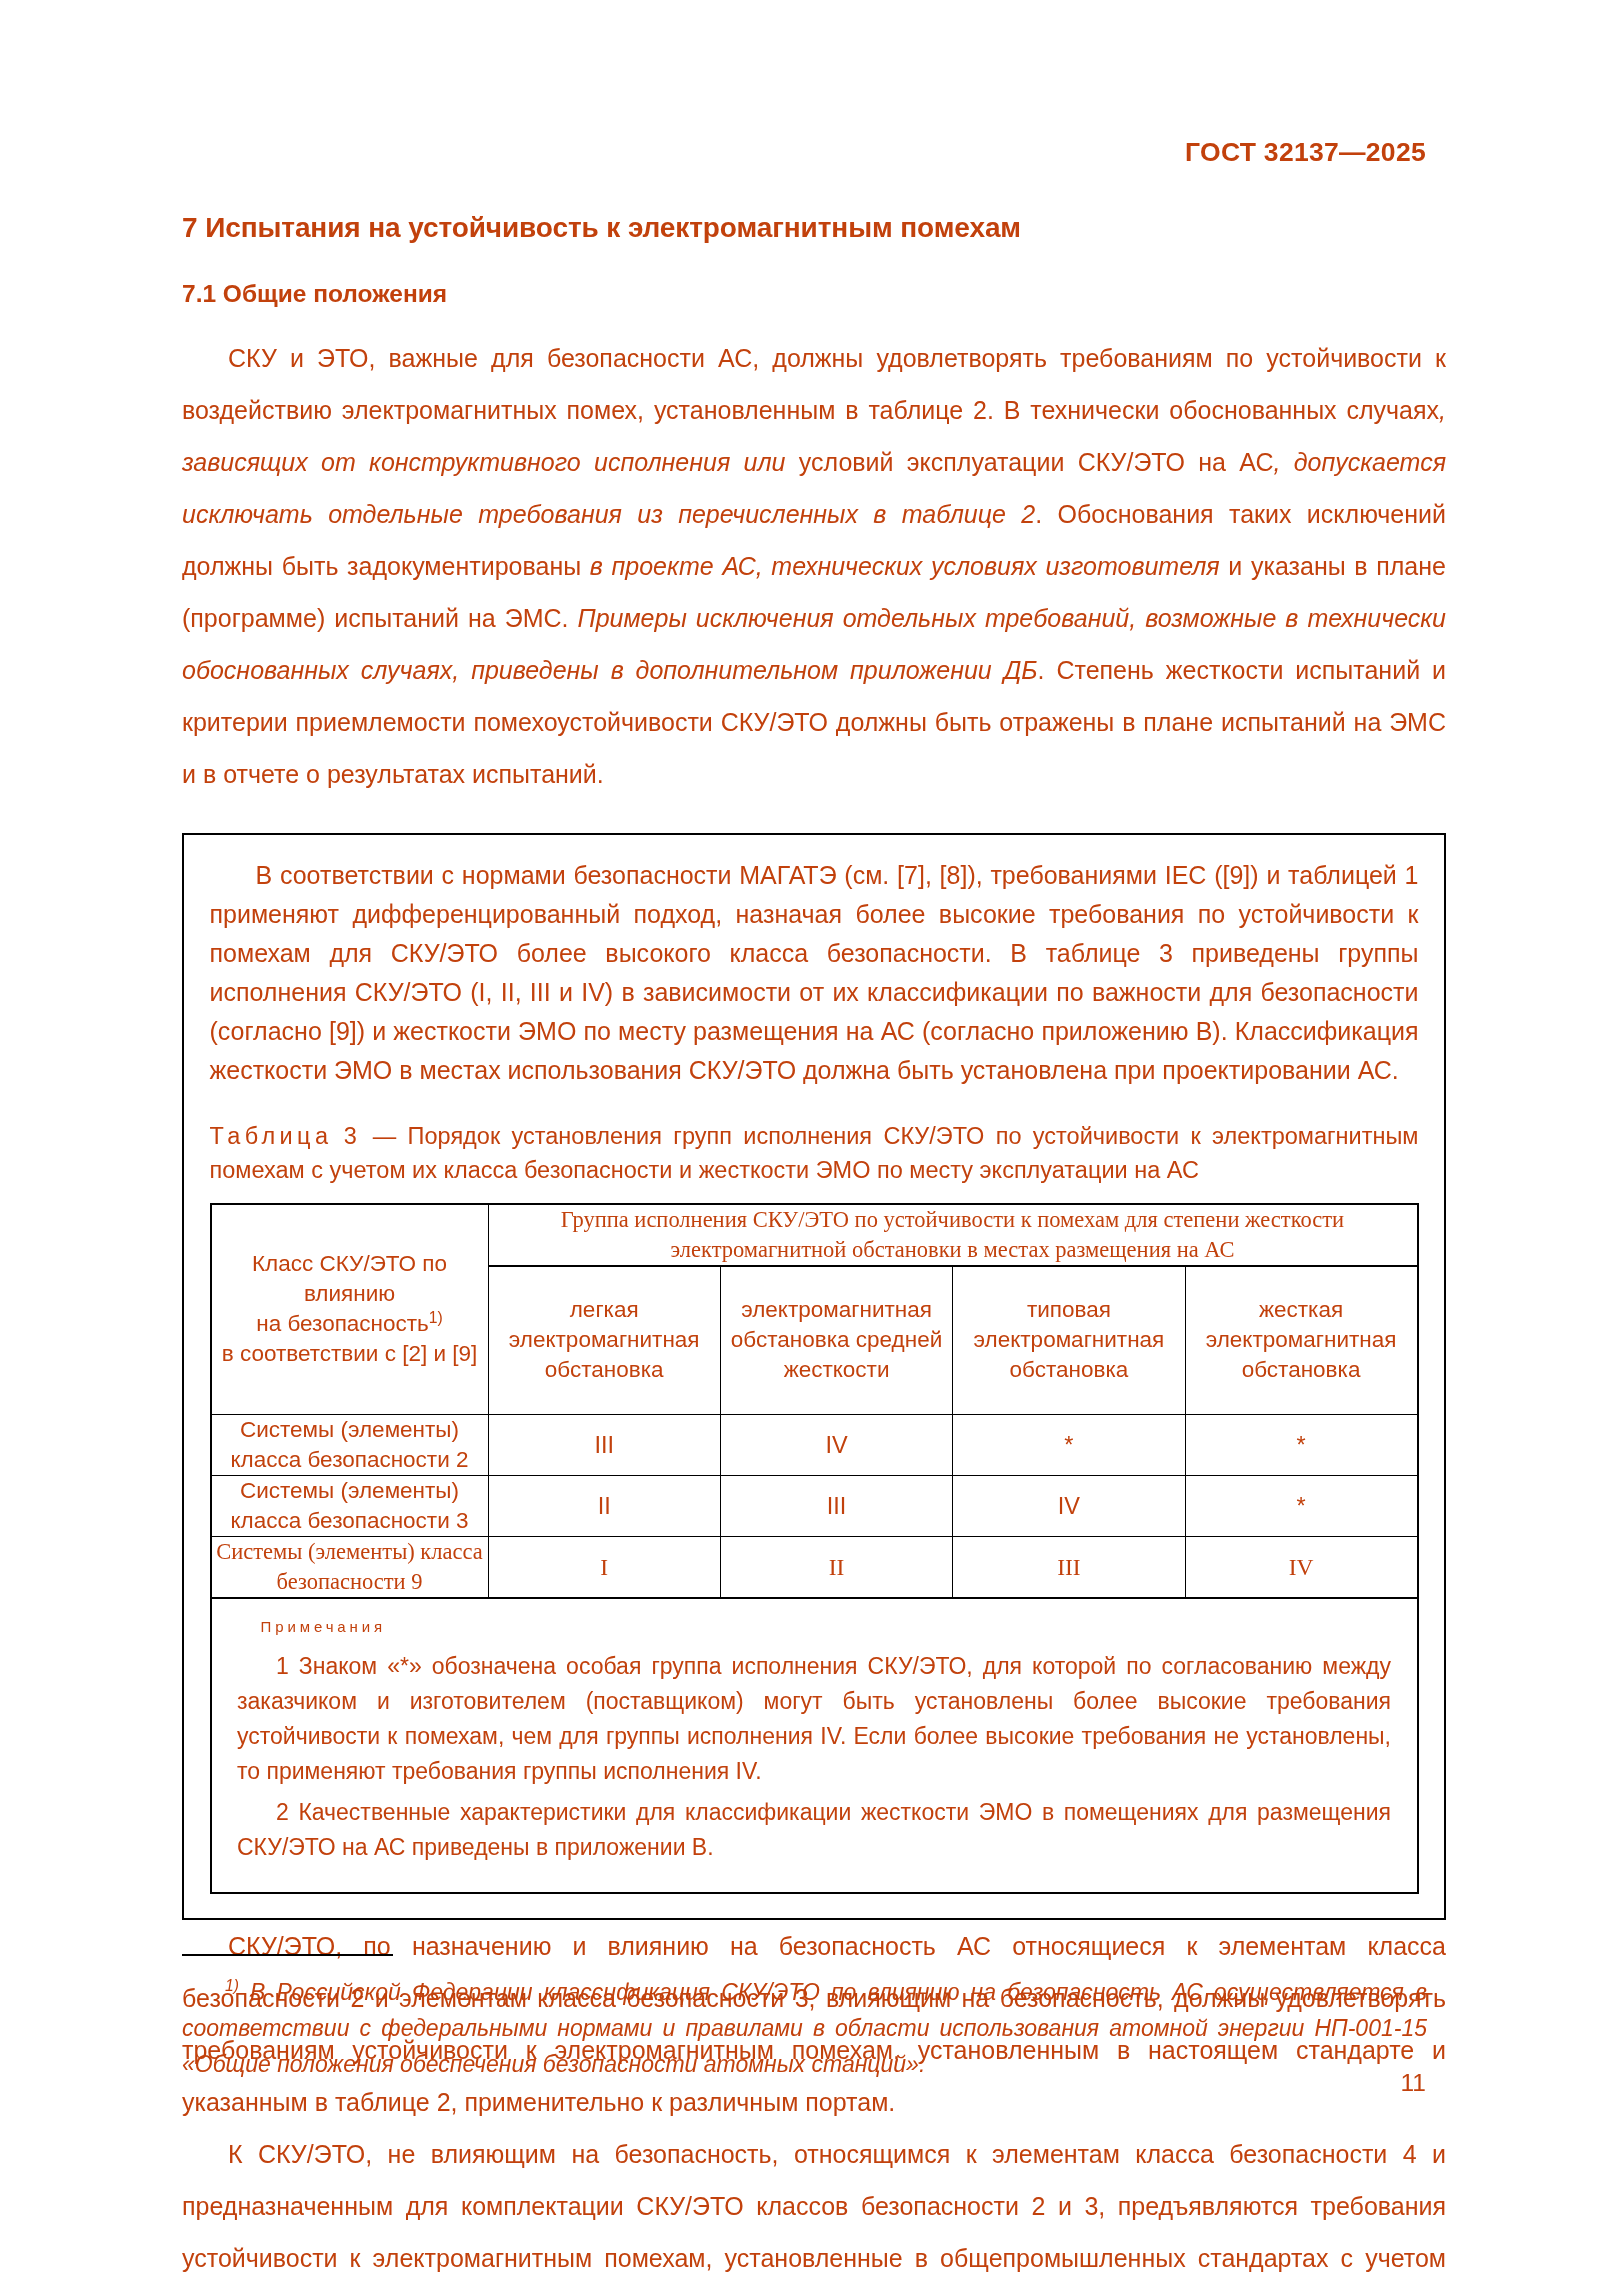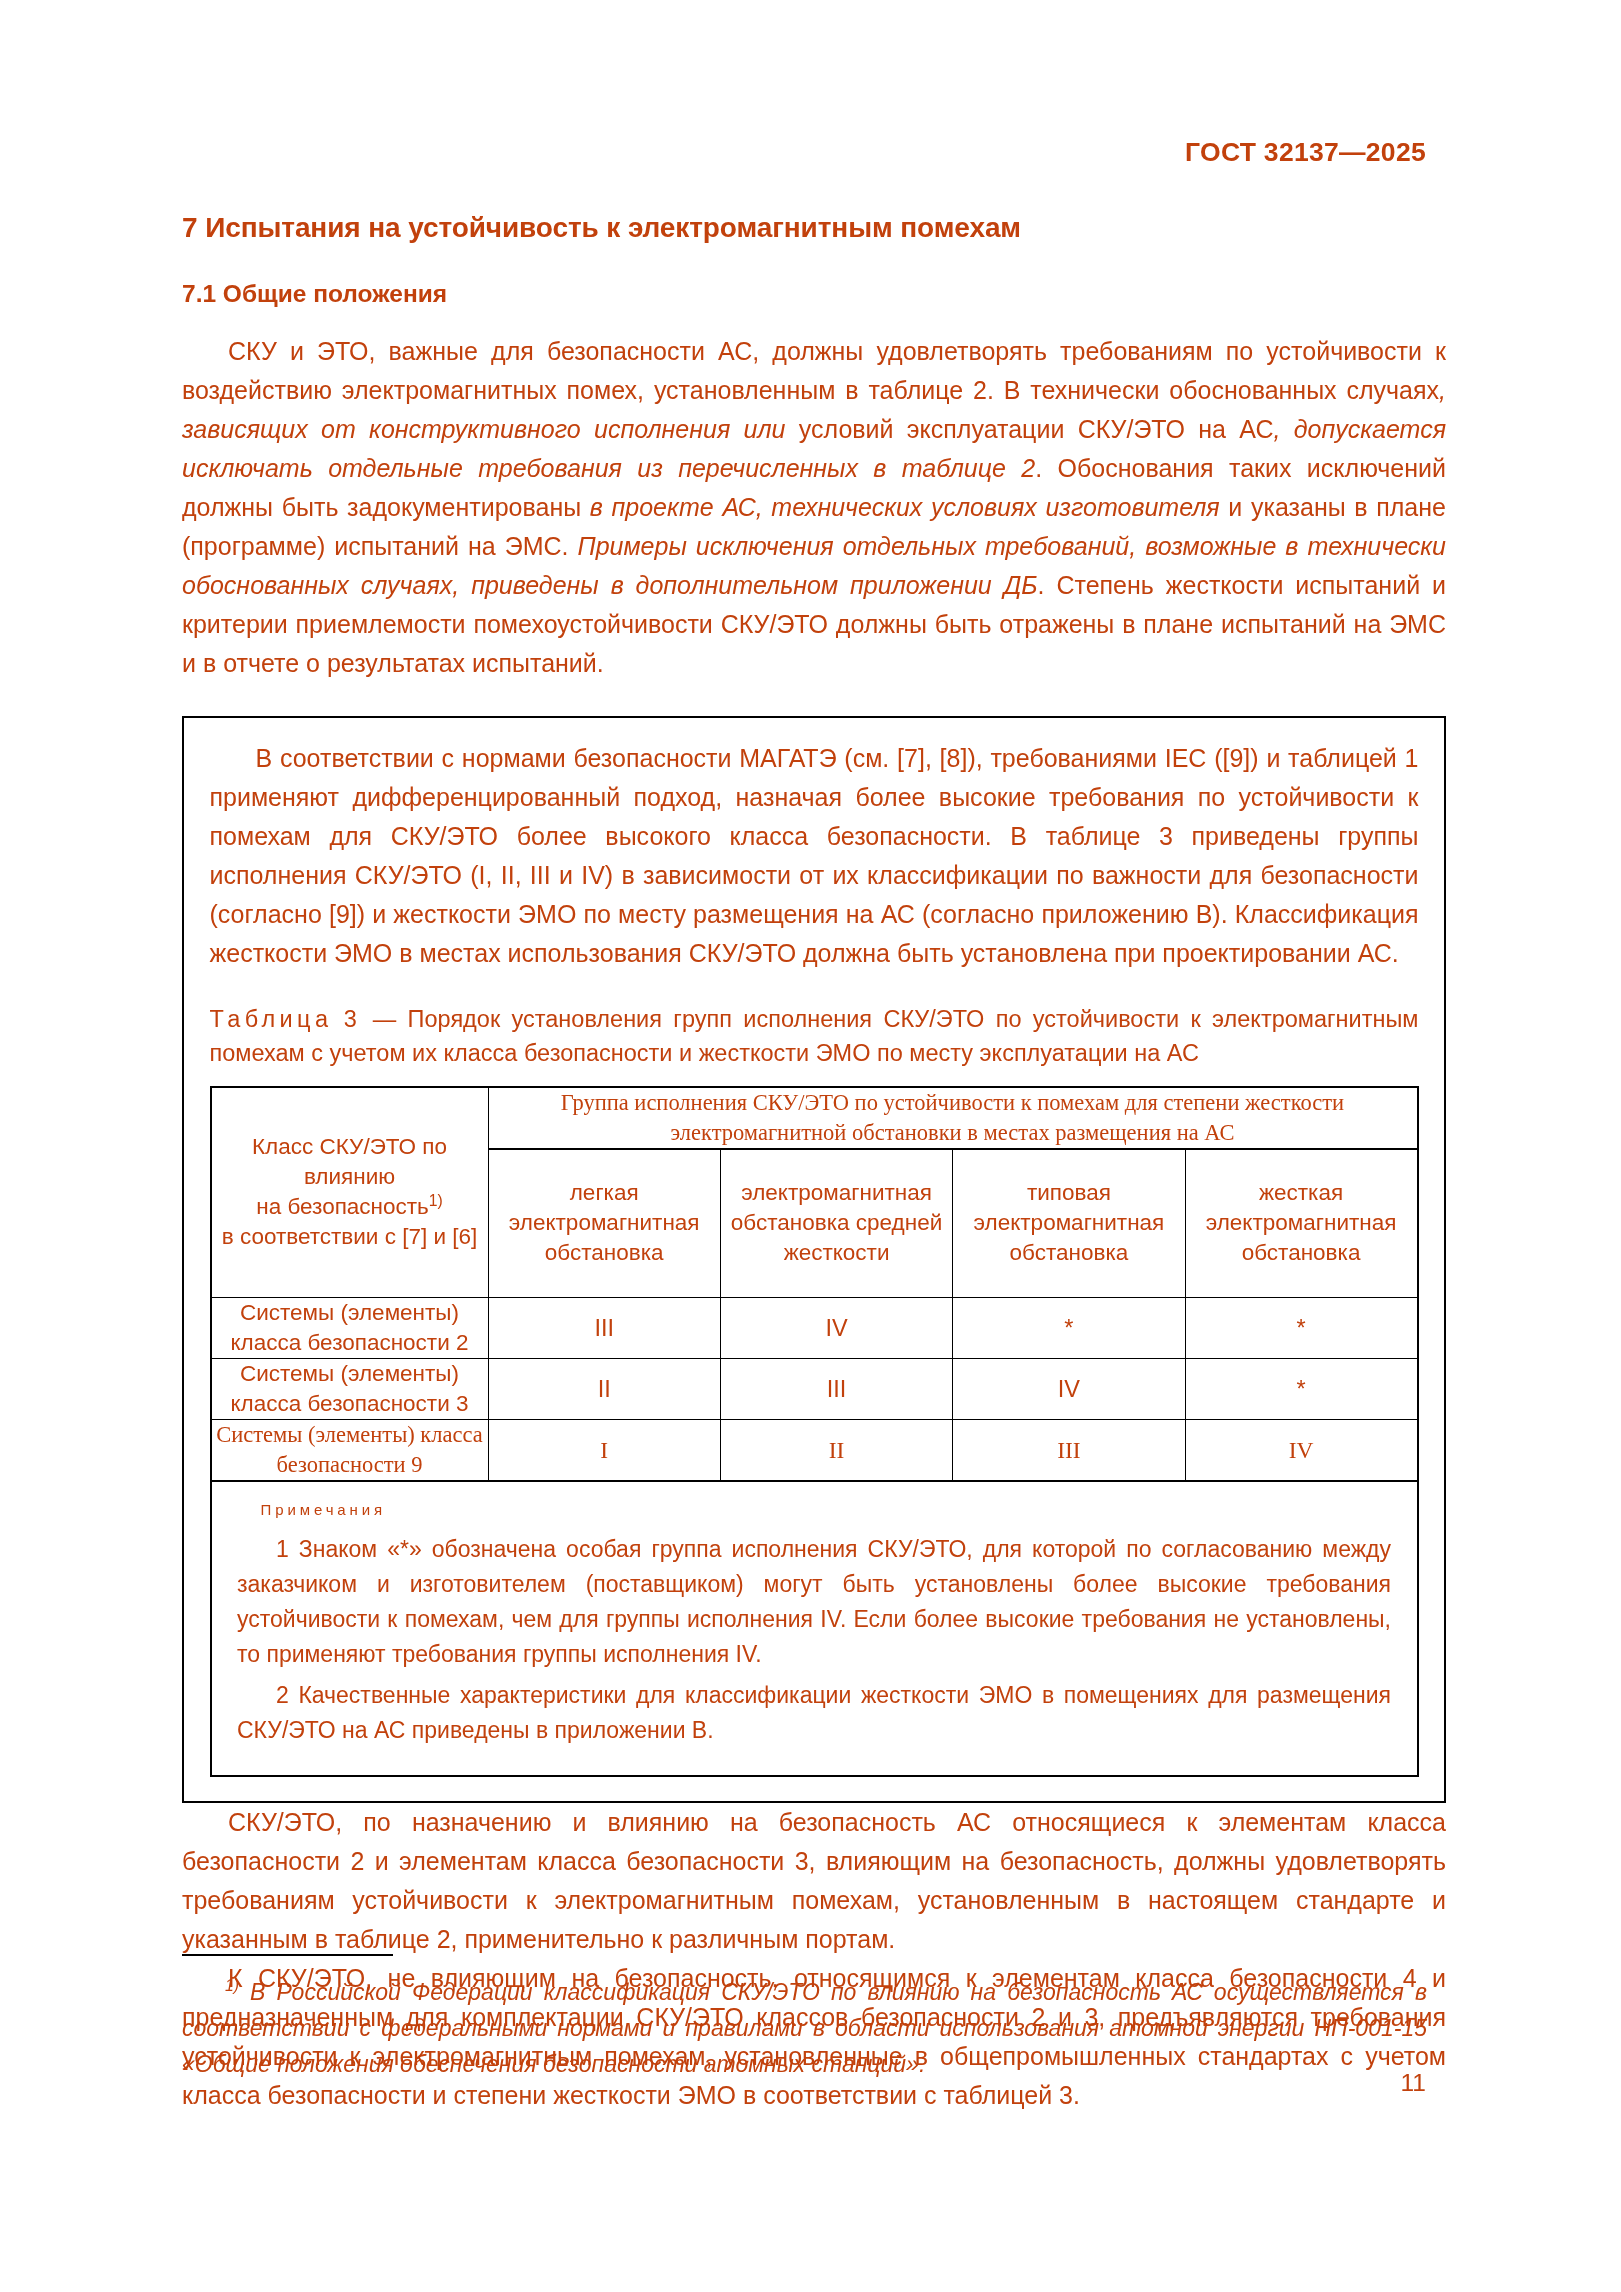--- a/index.html
+++ b/index.html
@@ -45,21 +45,21 @@
     letter-spacing: -0.1px;
   }
   h2.subsec-title {
     font-size: 24.5px;
     font-weight: bold;
     margin: 0 0 23.5px 0;
   }
 
   p.body {
     font-size: 25px;
-    line-height: 39px;
+    line-height: 52px;
     margin: 0;
     text-align: justify;
     text-justify: inter-word;
     hyphens: manual;
   }
   p.body.indent { text-indent: 46px; }
   p.body + p.body { margin-top: 0; }
   .it { font-style: italic; }
 
   
@@ -204,21 +204,21 @@
         <span>—</span>
         <span>Порядок установления групп исполнения СКУ/ЭТО по устойчивости к электромагнитным помехам с учетом их класса безопасности и жесткости ЭМО по месту эксплуатации на АС</span>
       </div>
 
       <table class="gost">
         <thead>
           <tr>
             <th class="col-class outer-top outer-left" rowspan="2">
               <span>Класс СКУ/ЭТО по влиянию</span><br>
               <span>на безопасность</span><sup class="fn">1)</sup><br>
-              <span>в соответствии с [7] и [6]</span>
+              <span>в соответствии с [2] и [9]</span>
             </th>
             <th class="span-head outer-top outer-right hrule" colspan="4">Группа исполнения СКУ/ЭТО по устойчивости к помехам для степени жесткости электромагнитной обстановки в местах размещения на АС</th>
           </tr>
           <tr>
             <th class="sub-head">легкая электромагнитная обстановка</th>
             <th class="sub-head">электромагнитная обстановка средней жесткости</th>
             <th class="sub-head">типовая электромагнитная обстановка</th>
             <th class="sub-head outer-right">жесткая электромагнитная обстановка</th>
           </tr>
         </thead>

